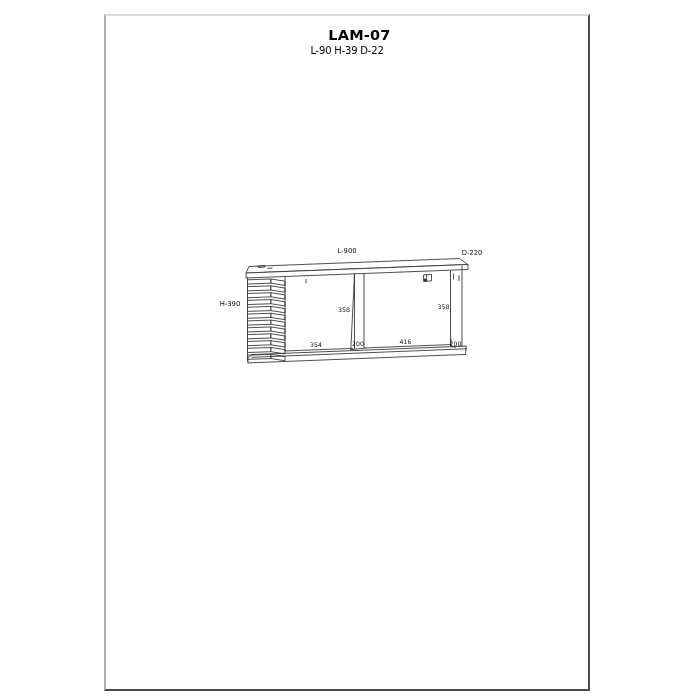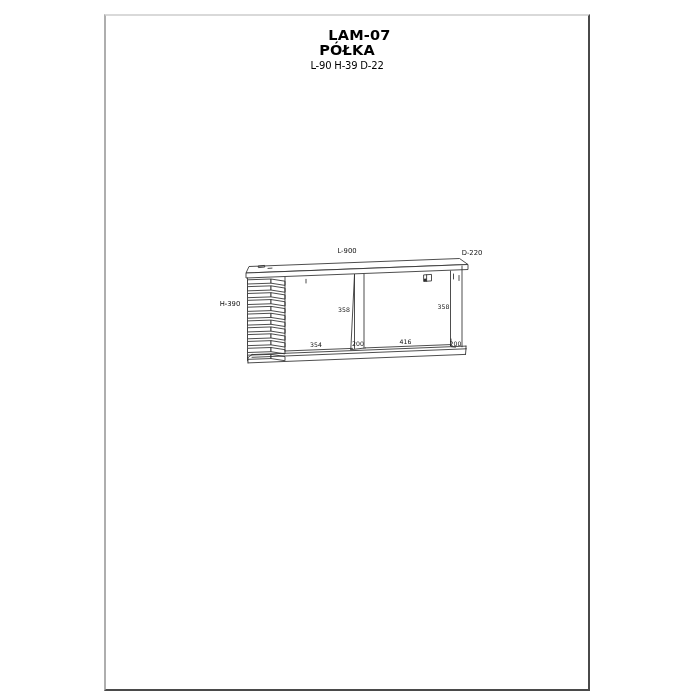--- a/index.html
+++ b/index.html
@@ -25,21 +25,20 @@
   .dim-inner{font-size:6.2px;}
 </style>
 </head>
 <body>
 
 <div class="canvas">
   <div class="page">
 
     <div class="header">
       <div class="model">LAM-07</div>
-      <div class="product">PÓŁKA</div>
       <div class="size">L-90 H-39 D-22</div>
     </div>
 
     <svg class="drawing" viewBox="0 0 700 700" aria-hidden="true">
 
       <g>
         <polygon class="lw-fill" points="244,271 466,262.5 457.5,256.5 247,264.5"></polygon>
         <polygon class="lw-fill" points="244,271 466,262.5 466,267.5 244,276"></polygon>
         <polygon class="lw" points="256.5,264 262.5,263.4 262.8,265 256.8,265.6"></polygon>
         <line class="lw" x1="266" y1="266.4" x2="270" y2="266.1"></line>

